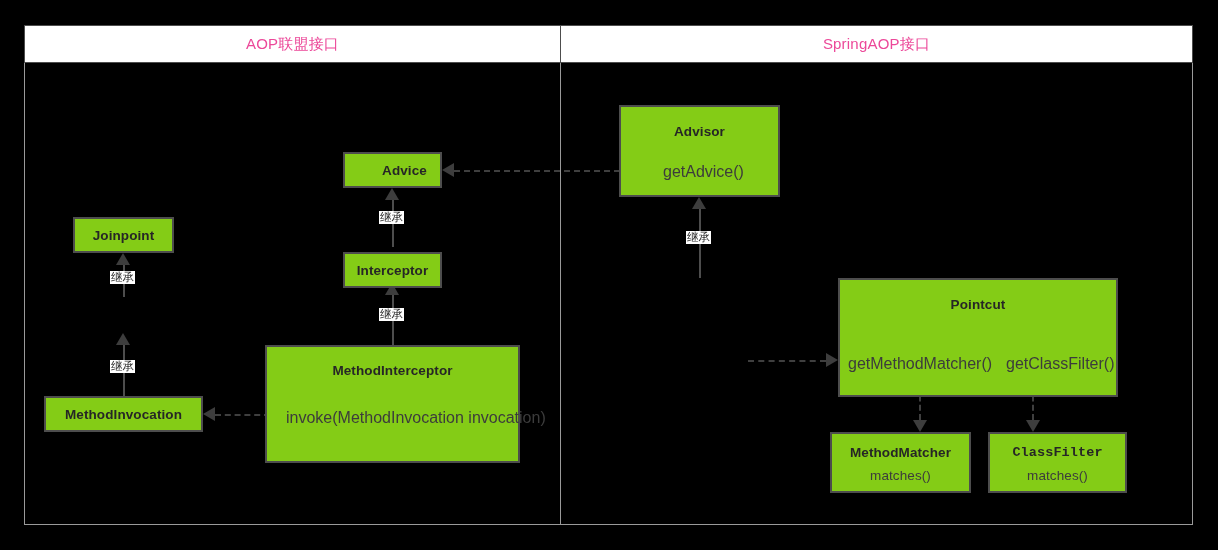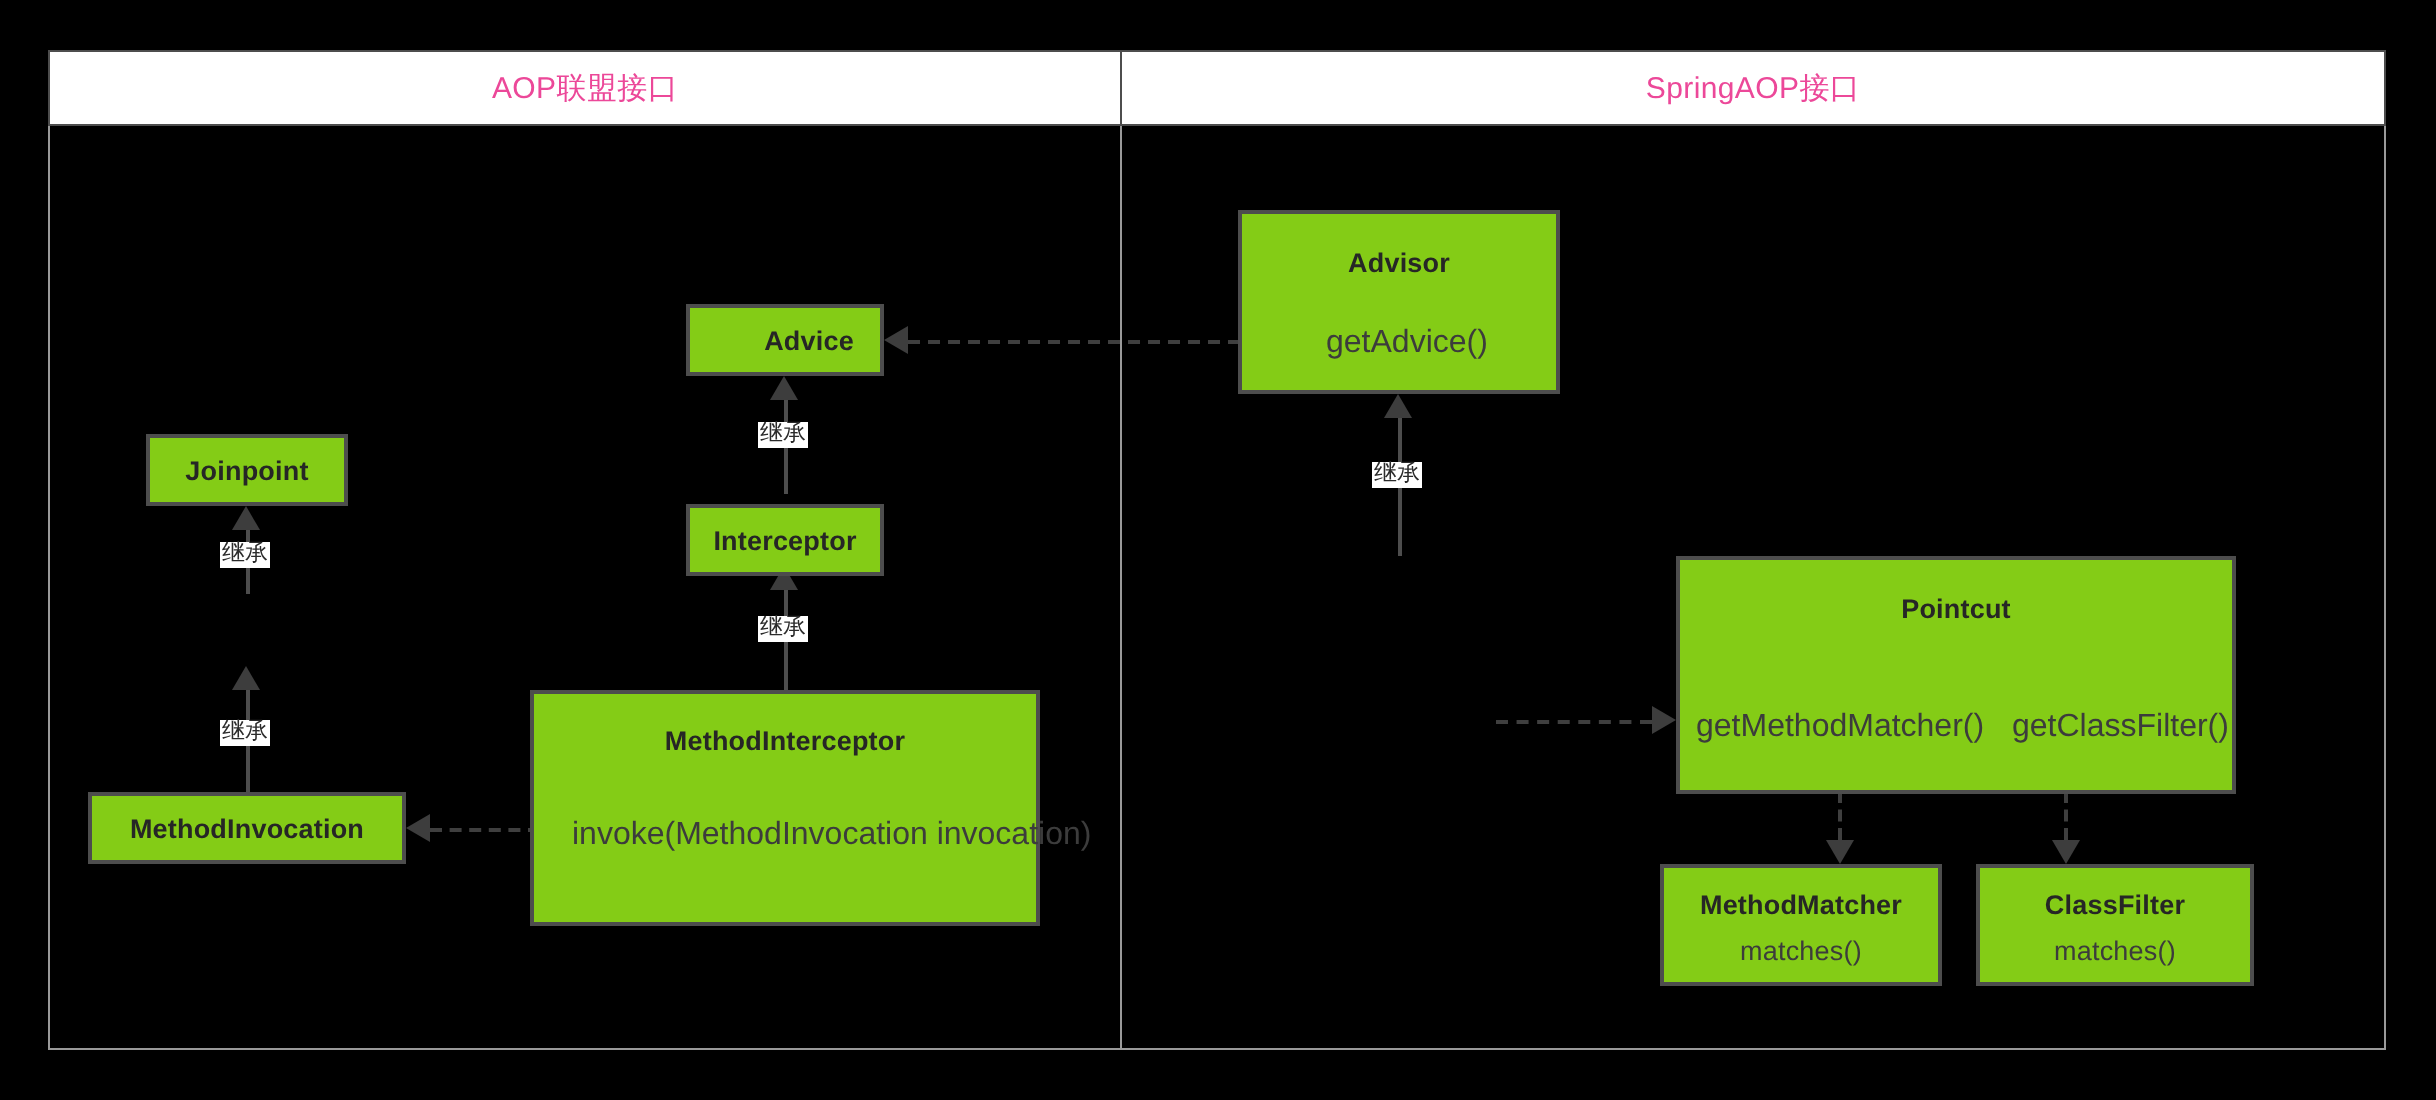--- a/index.html
+++ b/index.html
@@ -200,21 +200,21 @@
     <span class="member" style="left:8px; top:75px;">getMethodMatcher()</span>
     <span class="member" style="left:166px; top:75px;">getClassFilter()</span>
   </div>
 
   <div class="node" style="left:830px; top:432px; width:141px; height:61px;">
     <span class="node-title" style="top:11px;">MethodMatcher</span>
     <span class="node-title" style="top:34px; font-weight:400; color:#3c3c3c;">matches()</span>
   </div>
 
   <div class="node" style="left:988px; top:432px; width:139px; height:61px;">
-    <span class="node-title" style="top:11px;">ClassFilter</span>
+    <span class="node-title" style="top:11px;font-family:Liberation Mono, monospace;">ClassFilter</span>
     <span class="node-title" style="top:34px; font-weight:400; color:#3c3c3c;">matches()</span>
   </div>
 
   <div class="hdash" style="left:454px; top:170px; width:186px;"></div>
   <div class="arrow-left" style="left:442px; top:163px;"></div>
 
   <div class="vline" style="left:699px; top:209px; height:69px;"></div>
   <div class="arrow-up" style="left:692px; top:197px;"></div>
   <div class="edge-label" style="left:686px; top:231px;">继承</div>
 

